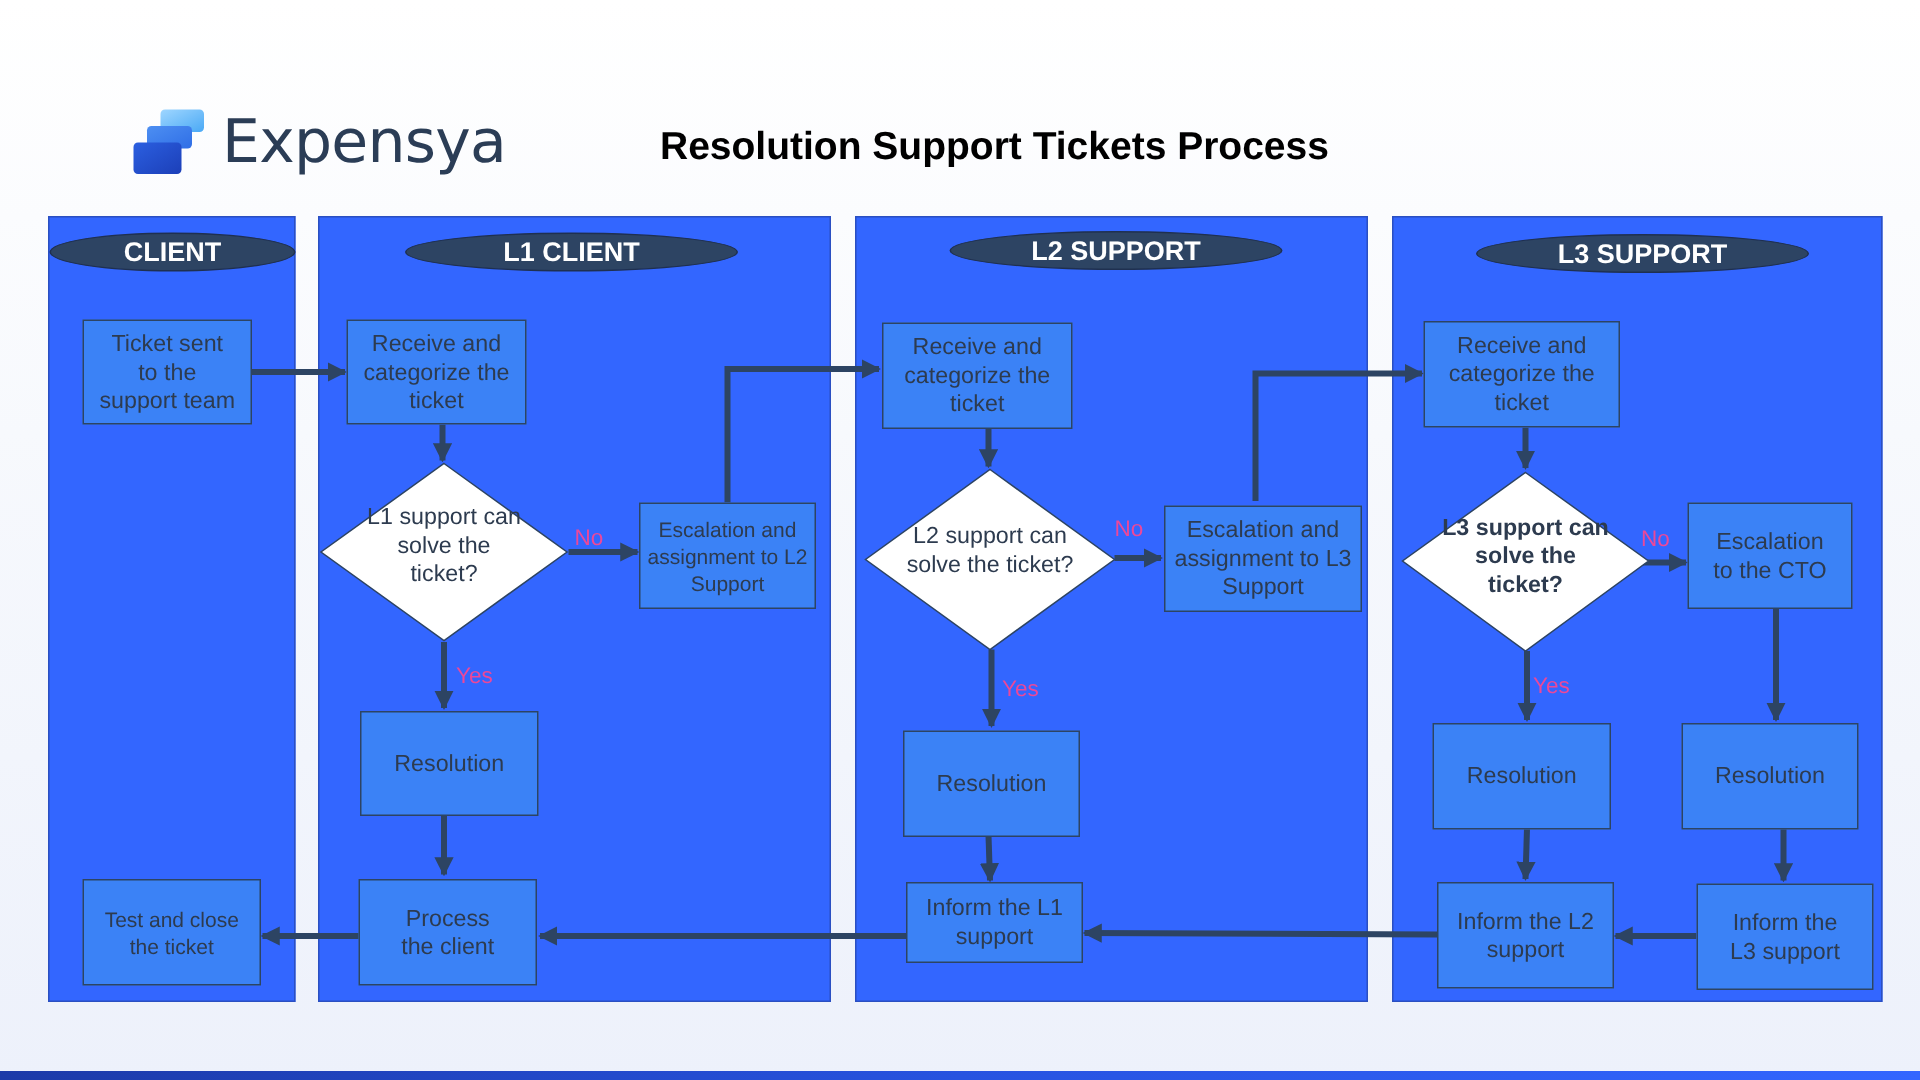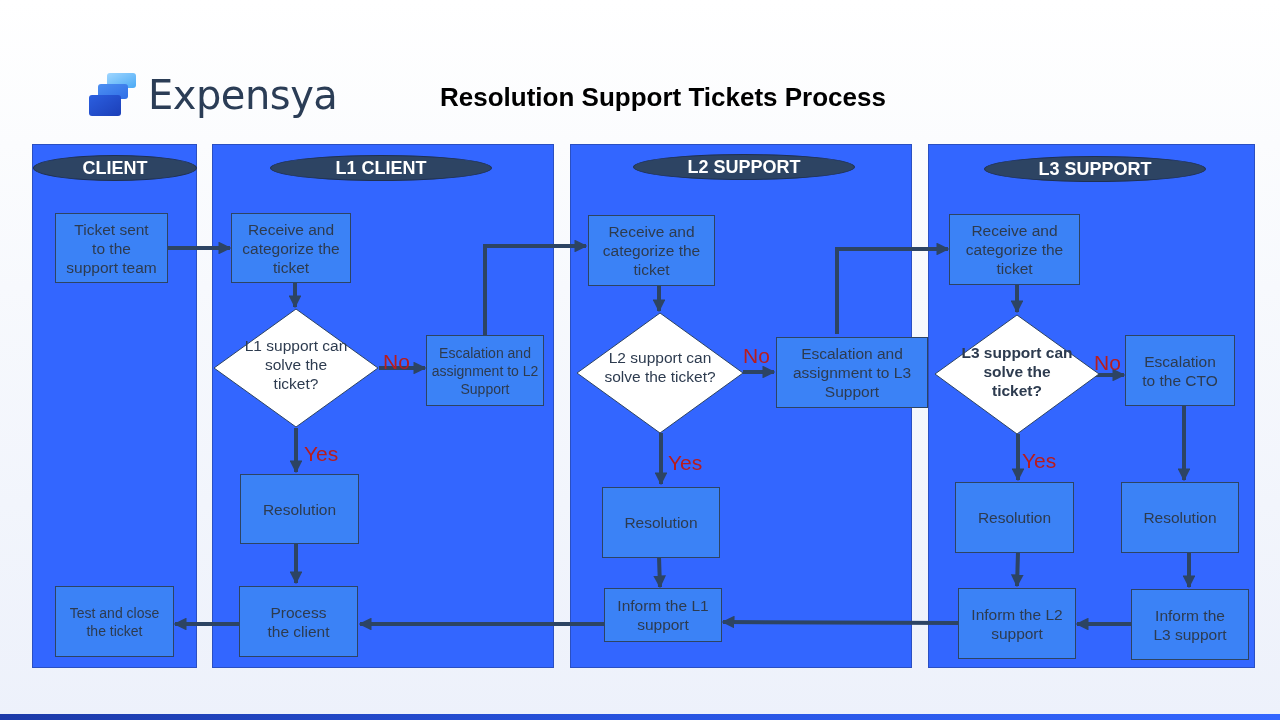--- a/index.html
+++ b/index.html
@@ -33,21 +33,21 @@
     color: #2d3b4f; font-size: 15.5px; line-height: 19px; padding: 2px 4px;
   }
   .box.small { font-size: 14px; line-height: 18px; }
   .diamond-wrap { position: absolute; }
   .diamond-wrap svg { position: absolute; left: 0; top: 0; }
   .diamond-text {
     position: absolute; left: 0; right: 0; top: 50%; transform: translateY(-50%);
     text-align: center; color: #2d3b4f; font-size: 15.5px; line-height: 19px;
   }
   .edge-label {
-    position: absolute; font-size: 21px; color: #b91c1c; white-space: nowrap;
+    position: absolute; font-size: 15px; color: #ec4899; white-space: nowrap;
   }
   .bottom-bar {
     position: absolute; left: 0; bottom: 0; width: 1280px; height: 6px;
     background: linear-gradient(90deg, #1c3aa8 0%, #2753e0 50%, #3366ff 100%);
   }
   svg.connectors { position: absolute; left: 0; top: 0; pointer-events: none; }
 </style>
 </head>
 <body>
 
@@ -156,21 +156,21 @@
 
 <div class="box" style="left:588px; top:215px; width:127px; height:71px;">Receive and categorize the ticket</div>
 <div class="diamond-wrap" style="left:576px; top:312px; width:168px; height:122px;">
   <svg width="168" height="122">
       <polygon points="84,1 167,61 84,121 1,61" fill="#ffffff" stroke="#2d4463" stroke-width="1"></polygon>
     </svg>
   <div class="diamond-text" style="padding:0 26px; margin-top:-6px;">L2 support can solve the ticket?</div>
 </div>
 <div class="edge-label" style="left:743px; top:344px;">No</div>
 <div class="edge-label" style="left:668px; top:451px;">Yes</div>
-<div class="box" style="left:776px; top:337px; width:152px; height:71px;">Escalation and assignment to L3 Support</div>
+<div class="box" style="left:776px; top:337px; width:132px; height:71px;">Escalation and assignment to L3 Support</div>
 <div class="box" style="left:602px; top:487px; width:118px; height:71px;">Resolution</div>
 <div class="box" style="left:604px; top:588px; width:118px; height:54px; padding:2px 8px;">Inform the L1 support</div>
 
 <div class="box" style="left:949px; top:214px; width:131px; height:71px;">Receive and categorize the ticket</div>
 <div class="diamond-wrap" style="left:934px; top:314px; width:166px; height:121px;">
   <svg width="166" height="121">
       <polygon points="83,1 165,60 83,120 1,60" fill="#ffffff" stroke="#2d4463" stroke-width="1"></polygon>
     </svg>
   <div class="diamond-text" style="padding:0 26px; margin-top:-4px;font-weight:bold;">L3 support can solve the ticket?</div>
 </div>

